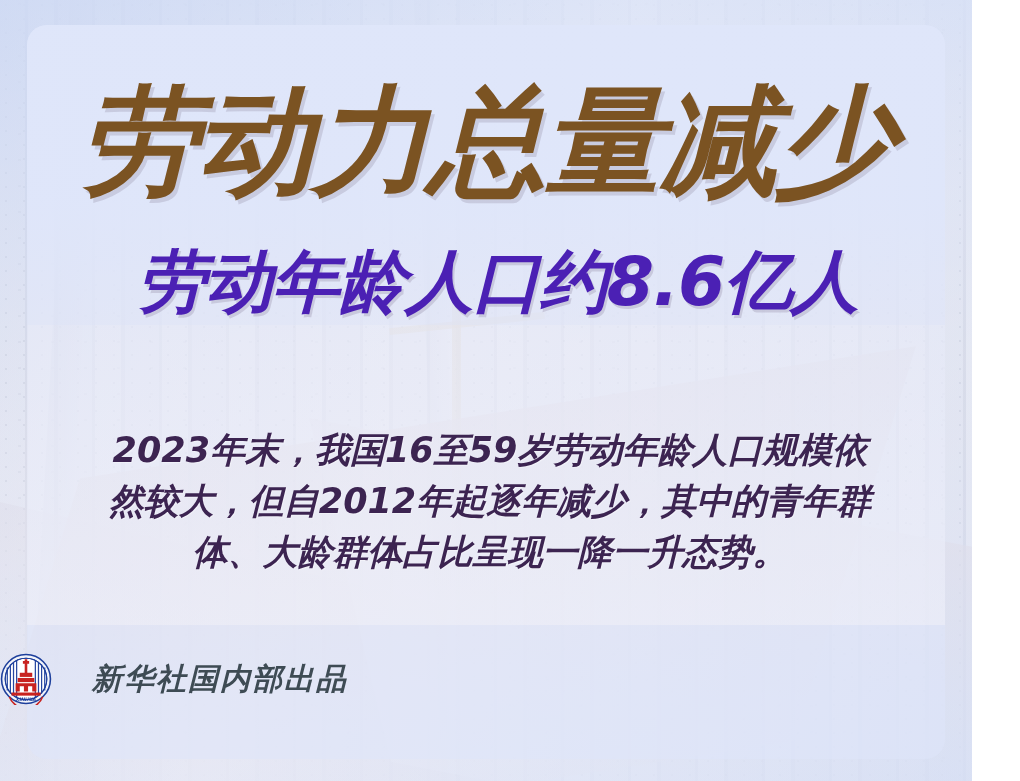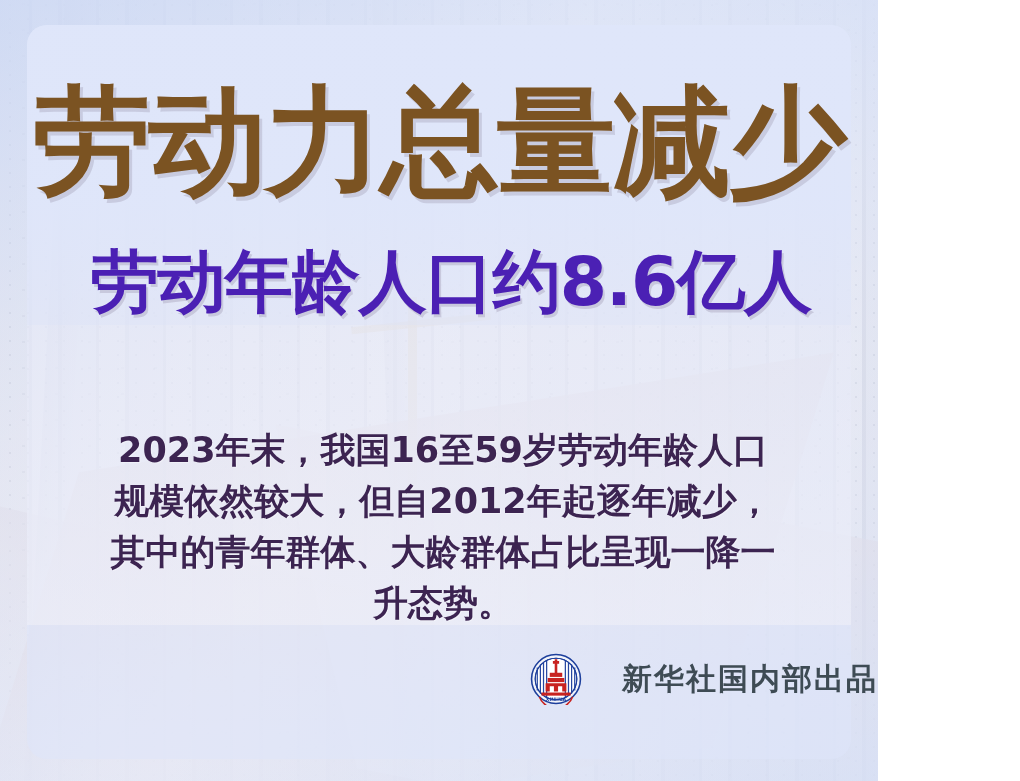--- a/index.html
+++ b/index.html
@@ -6,24 +6,25 @@
     margin: 0;
     padding: 0;
     background: #ffffff;
   }
   body {
     font-family: "Liberation Sans", sans-serif;
   }
 
   .poster {
     position: relative;
-    width: 878px;
+    width: 972px;
     height: 781px;
     overflow: hidden;
     background: #c7d2ec;
+    font-style: italic;
   }
 
   
   .bg-photo {
     position: absolute;
     inset: 0;
     overflow: hidden;
   }
   .bg-sky {
     position: absolute;
@@ -208,21 +209,21 @@
     text-shadow: 1px 1px 0 rgba(255,255,255,0.35);
   }
 
   
   .footer {
     position: absolute;
     left: 0; right: 0;
     bottom: 76px;
     display: flex;
     align-items: center;
-    justify-content: flex-end;
+    justify-content: flex-start;
     gap: 40px;
   }
   .logo {
     width: 52px;
     height: 52px;
     flex: 0 0 auto;
   }
   .footer-text {
     font-family: "DejaVu Sans", "Liberation Sans", sans-serif;
     font-weight: 700;

